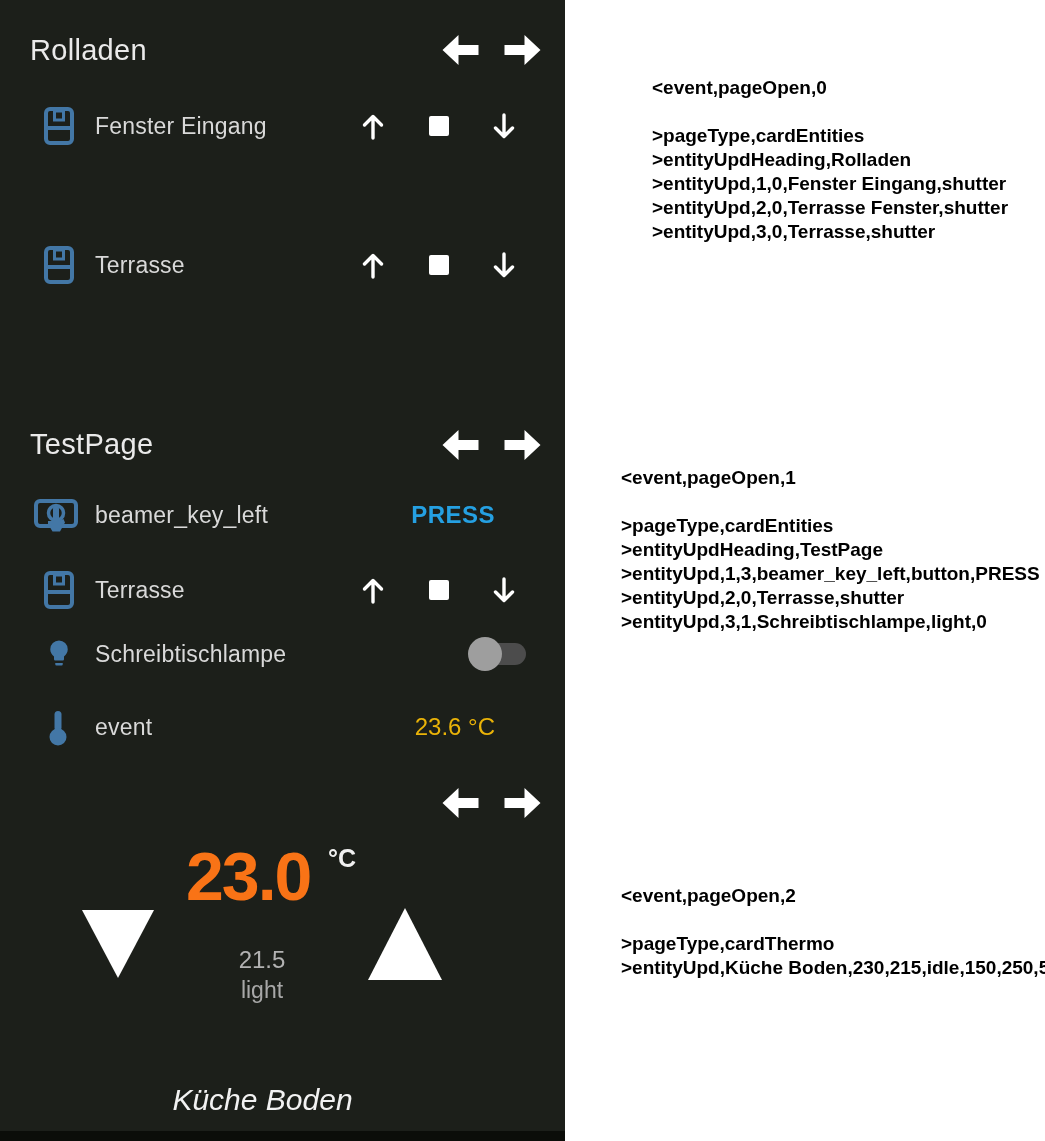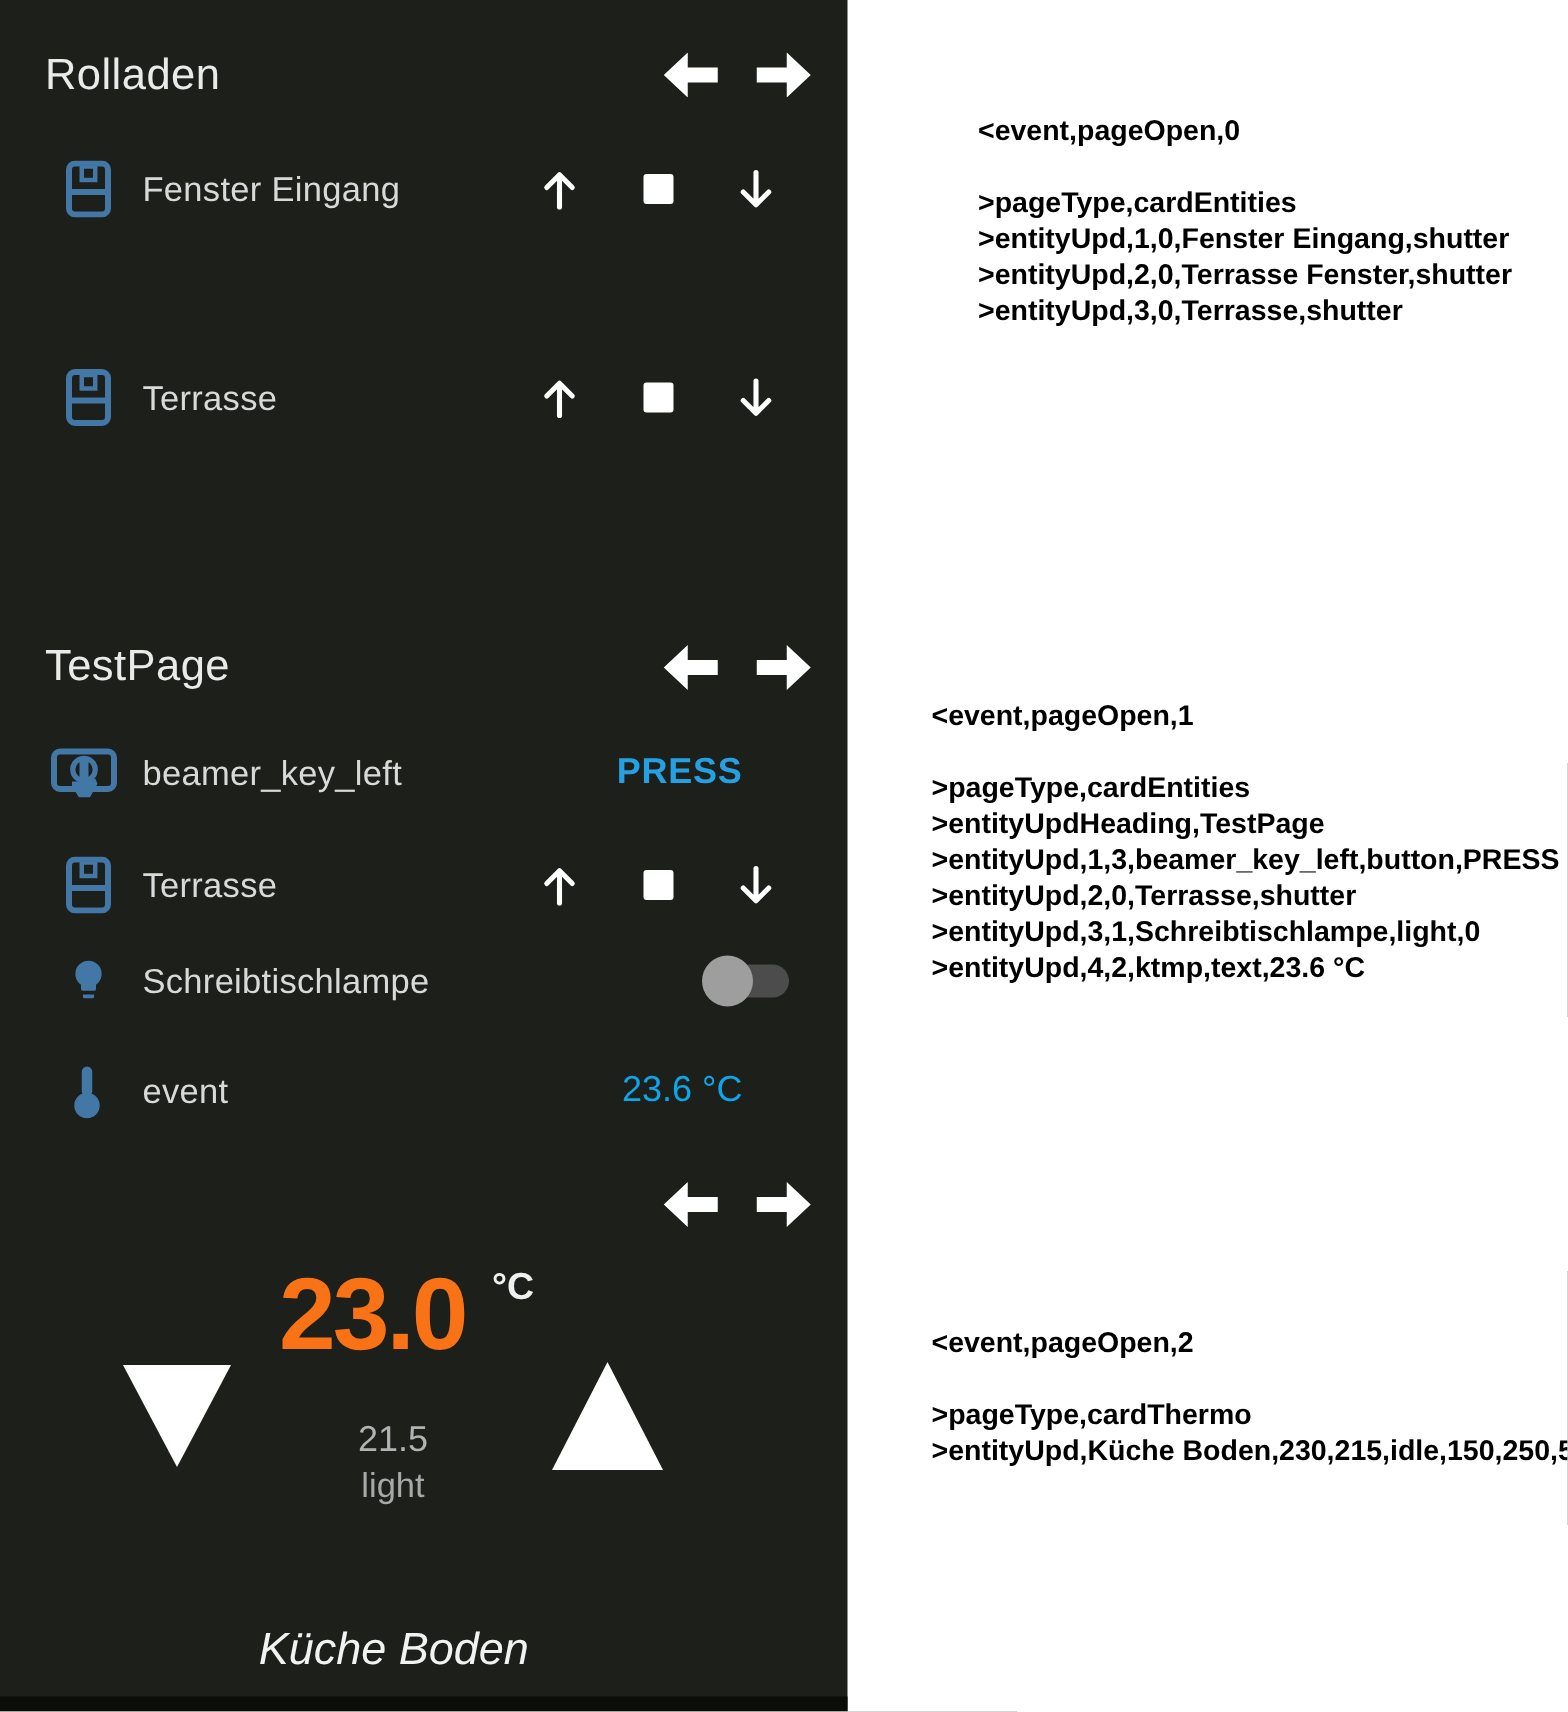--- a/index.html
+++ b/index.html
@@ -18,21 +18,21 @@
   .icon-shutter{left:44px;top:9px;}
   .icon-tap{left:34px;top:8px;}
   .icon-bulb{left:44px;top:11px;}
   .icon-thermo{left:47px;top:10px;}
   .row .label{position:absolute;left:95px;top:0;line-height:56px;font-size:23px;color:var(--label,#d9d9d9);letter-spacing:.2px;}
   .ctl{position:absolute;}
   .ctl.up{left:360px;top:14px;}
   .ctl.down{left:491px;top:14px;}
   .ctl.stop{left:429px;top:18px;}
   .sq{display:block;width:20px;height:20px;background:#fff;border-radius:2px;}
-  .value{position:absolute;right:38px;top:0;line-height:56px;font-size:24px;color:#0ea5e9;}
+  .value{position:absolute;right:38px;top:0;line-height:56px;font-size:24px;color:#eab308;}
   .press{position:absolute;right:38px;top:0;line-height:56px;font-size:24px;font-weight:600;
          letter-spacing:.5px;color:var(--press-blue,#25a0e2);text-align:right;}
   .toggle{position:absolute;left:468px;top:11px;width:58px;height:34px;}
   .toggle .track{position:absolute;left:10px;top:6px;width:48px;height:22px;border-radius:11px;background:var(--toggle-track,#4c4c4c);}
   .toggle .knob{position:absolute;left:0;top:0;width:34px;height:34px;border-radius:50%;background:var(--toggle-knob,#9e9e9e);}
 
   .big-temp{position:absolute;left:186px;top:838px;font-size:68px;font-weight:700;letter-spacing:-2px;color:#f97316;line-height:76px;}
   .big-unit{position:absolute;left:328px;top:844px;font-size:25px;font-weight:700;color:#f0f0f0;}
   .tri-down{position:absolute;left:82px;top:910px;width:0;height:0;
             border-left:36px solid transparent;border-right:36px solid transparent;border-top:68px solid #fff;}
@@ -194,34 +194,34 @@
     <div class="hvac-state">light</div>
     <div class="thermo-name">Küche Boden</div>
 
     <div class="panel-bottom-strip"></div>
   </div>
 
   <div class="log" id="log1">
     <div class="log-line">&lt;event,pageOpen,0</div>
     <div class="log-line"></div>
     <div class="log-line">&gt;pageType,cardEntities</div>
+    <div class="log-line">&gt;entityUpdHeading,Rolladen</div>
     <div class="log-line">&gt;entityUpd,1,0,Fenster Eingang,shutter</div>
     <div class="log-line">&gt;entityUpd,2,0,Terrasse Fenster,shutter</div>
     <div class="log-line">&gt;entityUpd,3,0,Terrasse,shutter</div>
   </div>
 
   <div class="log" id="log2">
     <div class="log-line">&lt;event,pageOpen,1</div>
     <div class="log-line"></div>
     <div class="log-line">&gt;pageType,cardEntities</div>
     <div class="log-line">&gt;entityUpdHeading,TestPage</div>
     <div class="log-line">&gt;entityUpd,1,3,beamer_key_left,button,PRESS</div>
     <div class="log-line">&gt;entityUpd,2,0,Terrasse,shutter</div>
     <div class="log-line">&gt;entityUpd,3,1,Schreibtischlampe,light,0</div>
-    <div class="log-line">&gt;entityUpd,4,2,ktmp,text,23.6 °C</div>
   </div>
 
   <div class="log" id="log3">
     <div class="log-line">&lt;event,pageOpen,2</div>
     <div class="log-line"></div>
     <div class="log-line">&gt;pageType,cardThermo</div>
     <div class="log-line">&gt;entityUpd,Küche Boden,230,215,idle,150,250,5</div>
   </div>
 </div>
 

